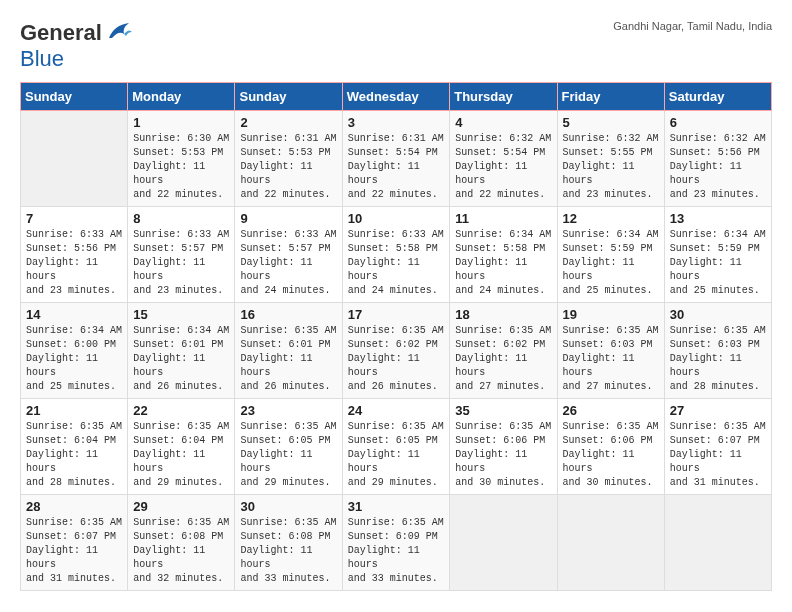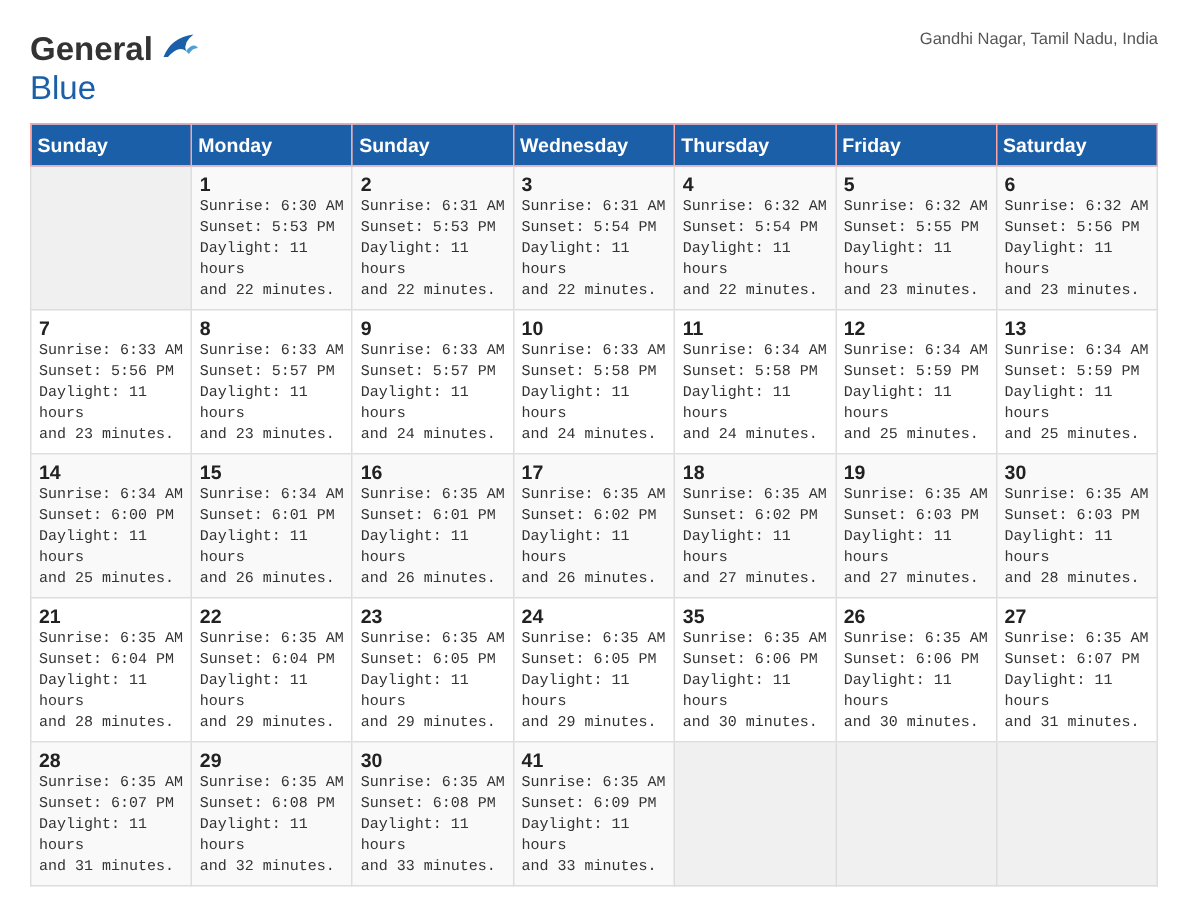--- a/index.html
+++ b/index.html
@@ -243,21 +243,21 @@
         </td>
         <td>
           <div class="day-number">29</div>
           <div class="day-info">Sunrise: 6:35 AM<br>Sunset: 6:08 PM<br>Daylight: 11 hours<br>and 32 minutes.</div>
         </td>
         <td>
           <div class="day-number">30</div>
           <div class="day-info">Sunrise: 6:35 AM<br>Sunset: 6:08 PM<br>Daylight: 11 hours<br>and 33 minutes.</div>
         </td>
         <td>
-          <div class="day-number">41</div>
+          <div class="day-number">31</div>
           <div class="day-info">Sunrise: 6:35 AM<br>Sunset: 6:09 PM<br>Daylight: 11 hours<br>and 33 minutes.</div>
         </td>
         <td class="empty-cell"></td>
         <td class="empty-cell"></td>
         <td class="empty-cell"></td>
       </tr>
     </tbody>
 </table>
 
 </body></html>

